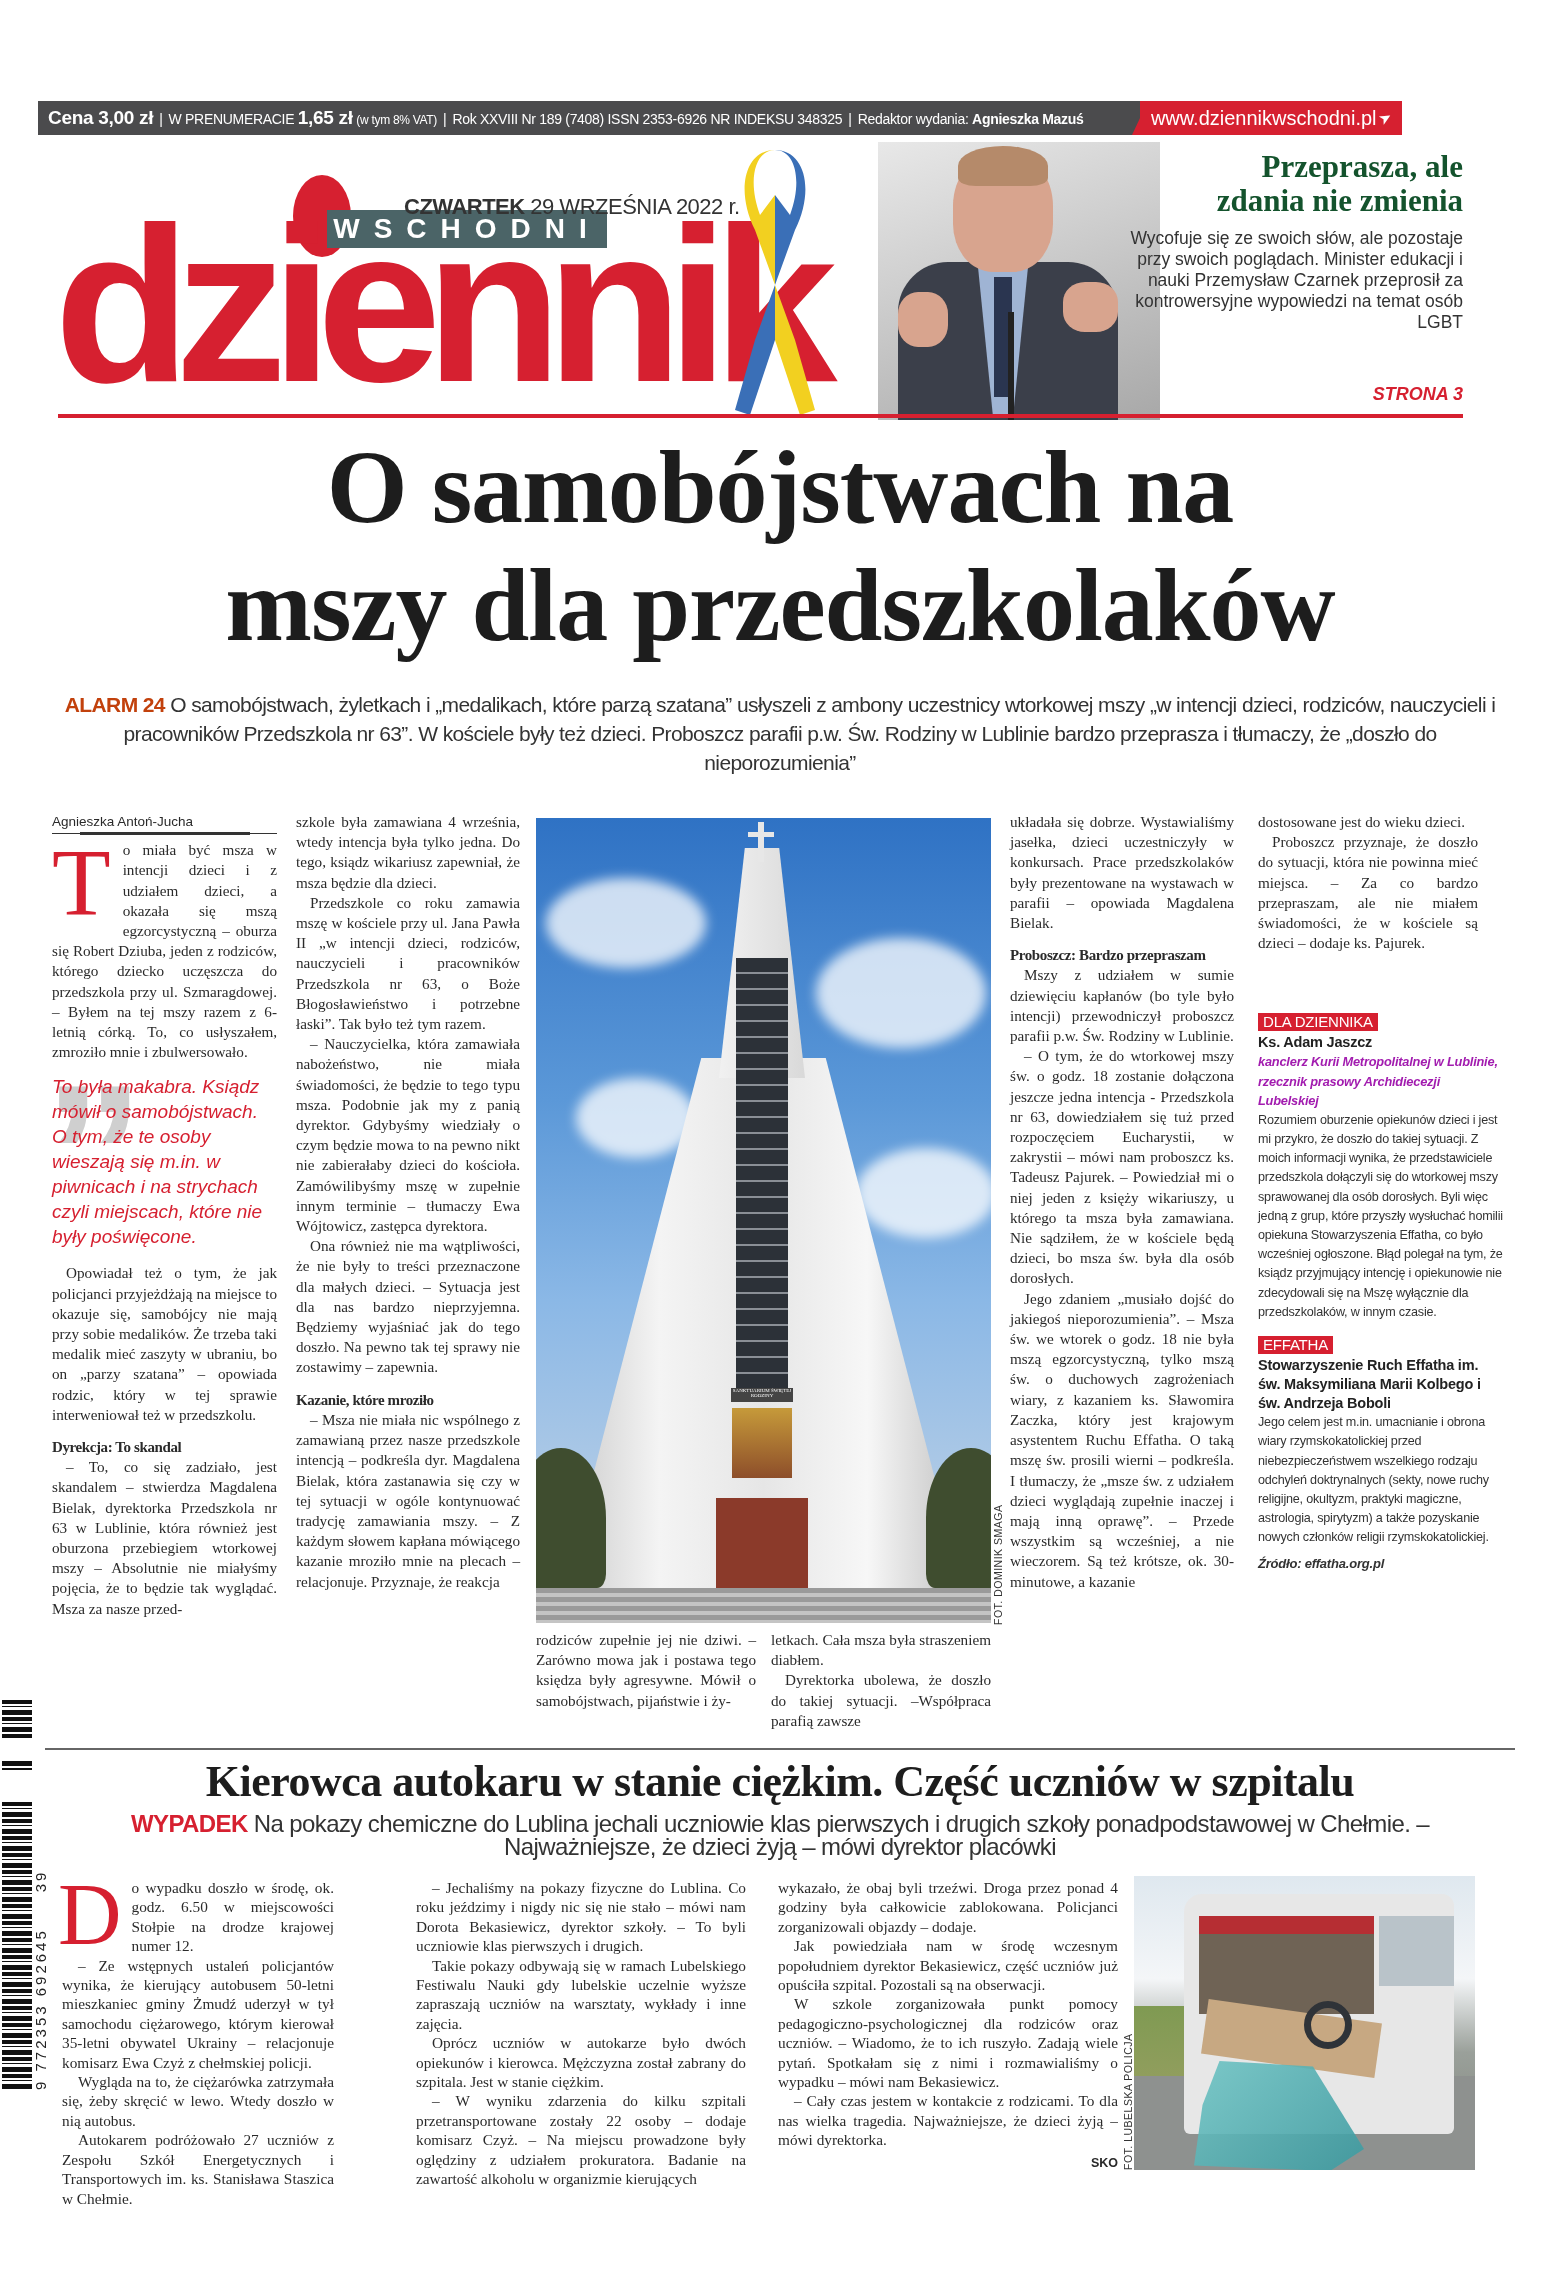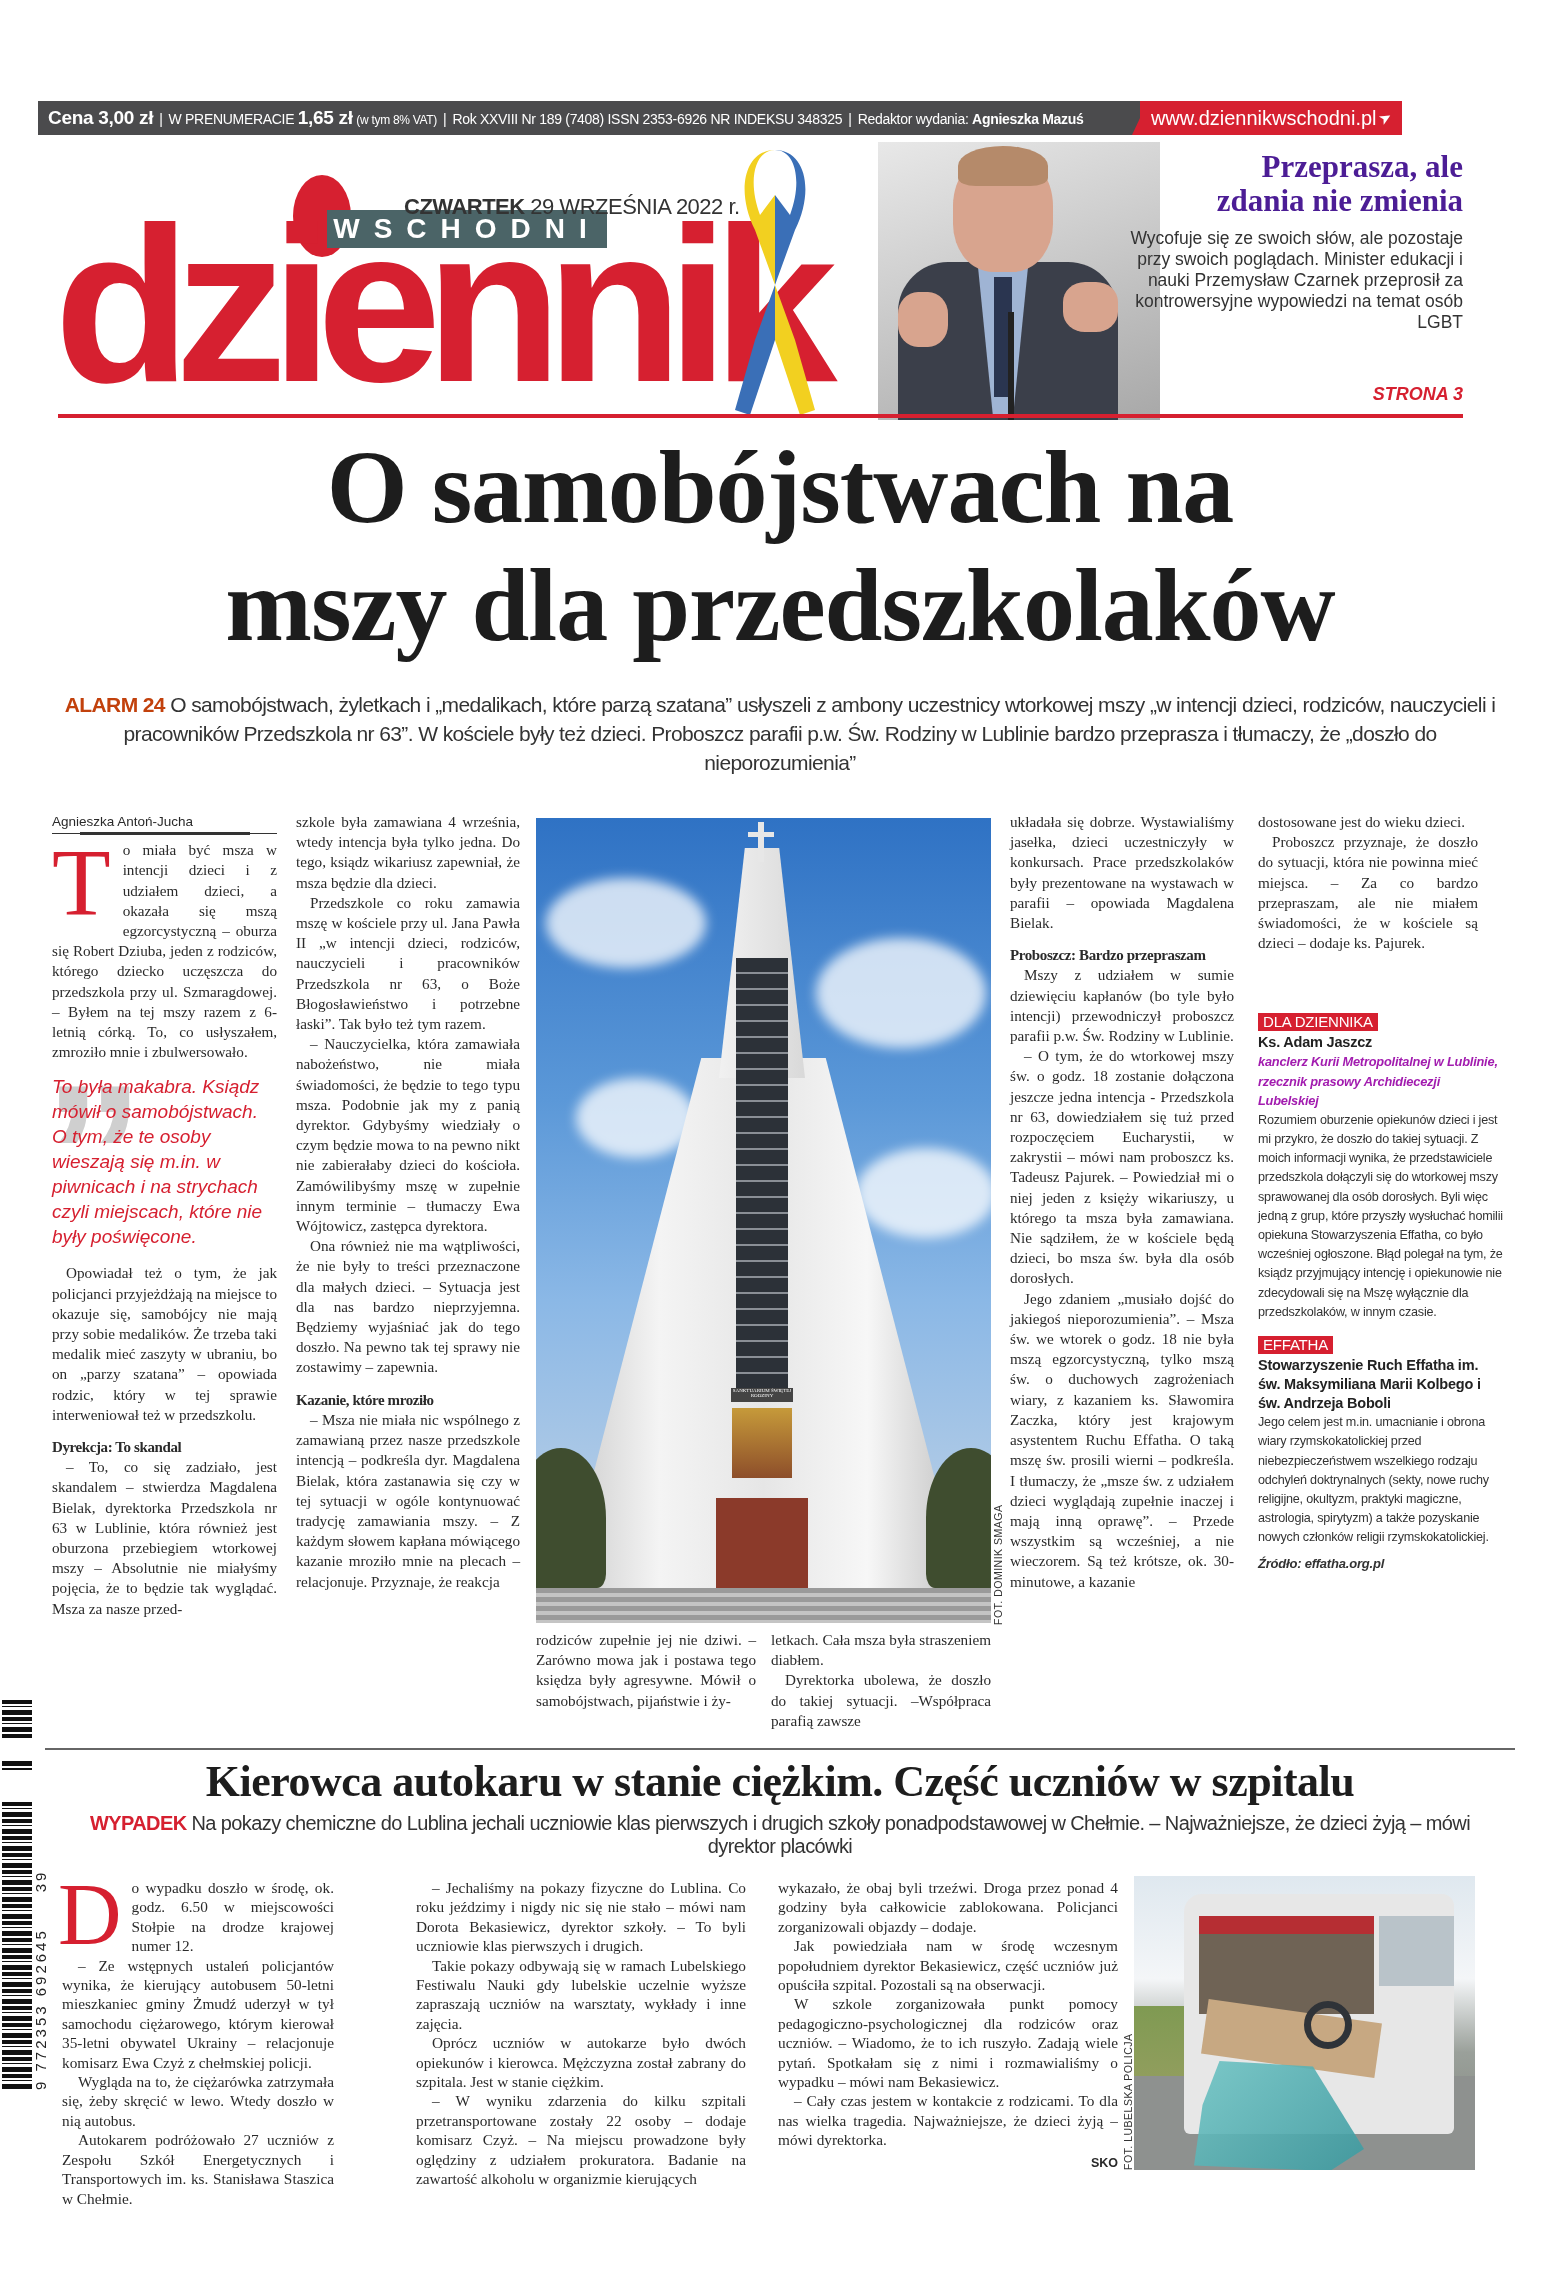--- a/index.html
+++ b/index.html
@@ -29,21 +29,21 @@
   
   .teaser-photo { position: absolute; left: 878px; top: 142px; width: 282px; height: 278px; background: linear-gradient(160deg,#e8e8e8 0%,#cfcfcf 40%,#a8a8a8 100%); overflow: hidden; }
   .teaser-photo .head { position: absolute; left: 75px; top: 10px; width: 100px; height: 120px; background: #d8a48e; border-radius: 45% 45% 40% 40%; }
   .teaser-photo .hair { position: absolute; left: 80px; top: 4px; width: 90px; height: 40px; background: #b58a6a; border-radius: 50% 50% 20% 20%; }
   .teaser-photo .suit { position: absolute; left: 20px; top: 120px; width: 220px; height: 170px; background: #3b3f4a; border-radius: 50px 50px 0 0; }
   .teaser-photo .shirt { position: absolute; left: 100px; top: 125px; width: 50px; height: 150px; background: #9fb4d4; clip-path: polygon(0 0,100% 0,70% 100%,30% 100%); }
   .teaser-photo .tie { position: absolute; left: 116px; top: 135px; width: 18px; height: 120px; background: #2a3550; }
   .teaser-photo .mic { position: absolute; left: 130px; top: 170px; width: 6px; height: 110px; background: #222; }
   .teaser-photo .hand1 { position: absolute; left: 20px; top: 150px; width: 50px; height: 55px; background: #d8a48e; border-radius: 40%; }
   .teaser-photo .hand2 { position: absolute; left: 185px; top: 140px; width: 55px; height: 50px; background: #d8a48e; border-radius: 40%; }
-  .teaser-title { position: absolute; right: 95px; top: 150px; text-align: right; font-family: "Liberation Serif", serif; font-size: 31px; line-height: 34px; color: #4c1d95; font-weight: 700; }
+  .teaser-title { position: absolute; right: 95px; top: 150px; text-align: right; font-family: "Liberation Serif", serif; font-size: 31px; line-height: 34px; color: #14532d; font-weight: 700; }
   .teaser-lede { position: absolute; right: 95px; top: 228px; width: 345px; text-align: right; font-family: "Liberation Sans", sans-serif; font-size: 17.5px; line-height: 21px; color: #333; }
   .teaser-page { position: absolute; right: 95px; top: 384px; font-family: "Liberation Sans", sans-serif; font-weight: 700; font-size: 18px; color: #d62030; font-style: italic; }
   .red-rule { position: absolute; left: 58px; top: 414px; width: 1405px; height: 4px; background: #d62030; }
 
   
   .headline { position: absolute; left: 40px; top: 428px; width: 1480px; text-align: center; font-family: "Liberation Serif", serif; font-weight: 700; font-size: 104px; line-height: 118px; color: #1d1d1d; letter-spacing: -1px; }
   .lede { position: absolute; left: 60px; top: 690px; width: 1440px; text-align: center; font-family: "Liberation Sans", sans-serif; font-size: 21px; line-height: 29px; color: #333; letter-spacing: -0.6px; }
   .lede .kicker { color: #c2410c; font-weight: 700; }
 
   
@@ -83,21 +83,21 @@
   .grey-rule { position: absolute; left: 45px; top: 1748px; width: 1470px; height: 2px; background: #666; }
 
   
   .barcode { position: absolute; left: 2px; top: 1700px; width: 36px; height: 390px; }
   .barcode .bars { position: absolute; left: 0; top: 0; width: 30px; height: 390px; background: repeating-linear-gradient(180deg,#111 0 4px,#fff 4px 6px,#111 6px 7px,#fff 7px 10px,#111 10px 15px,#fff 15px 17px); }
   .barcode .gap { position: absolute; left: 0; background: #fff; width: 30px; }
   .barcode .digits { position: absolute; left: 30px; top: 0; height: 390px; writing-mode: vertical-rl; transform: rotate(180deg); font-family: "Liberation Sans", sans-serif; font-size: 15px; letter-spacing: 3px; color: #222; text-align: left; }
 
   
   .head2 { position: absolute; left: 45px; top: 1754px; width: 1470px; text-align: center; font-family: "Liberation Serif", serif; font-weight: 700; font-size: 44px; line-height: 56px; color: #1d1d1d; letter-spacing: -0.5px; }
-  .lede2 { position: absolute; left: 80px; top: 1812px; width: 1400px; text-align: center; font-family: "Liberation Sans", sans-serif; font-size: 20px; line-height: 23px; color: #333; letter-spacing: -0.6px; }
+  .lede2 { position: absolute; left: 80px; top: 1812px; width: 1400px; text-align: center; font-family: "Liberation Sans", sans-serif; font-size: 24px; line-height: 23px; color: #333; letter-spacing: -0.6px; }
   .lede2 .kicker { color: #d62030; font-weight: 700; }
   .col2 { position: absolute; font-family: "Liberation Serif", serif; font-size: 15.3px; line-height: 19.4px; color: #2a2a2a; text-align: justify; }
   .col2 p { text-indent: 16px; }
   .col2 p.noindent { text-indent: 0; }
   .dropcap2 { float: left; font-family: "Liberation Serif", serif; color: #d62030; font-size: 88px; line-height: 70px; margin: 2px 10px 0 -4px; }
   .sign-off { text-align: right; font-family: "Liberation Sans", sans-serif; font-weight: 700; font-size: 12.5px; margin-top: 4px; }
 
   
   .bus { position: absolute; left: 1134px; top: 1876px; width: 341px; height: 294px; background: linear-gradient(180deg,#dfe8ef 0%,#f4f6f8 35%,#9aa09a 60%,#7d8178 100%); overflow: hidden; }
   .bus .field { position: absolute; left: 0; top: 130px; width: 100px; height: 170px; background: linear-gradient(180deg,#7f9a52,#a9a36d); }

